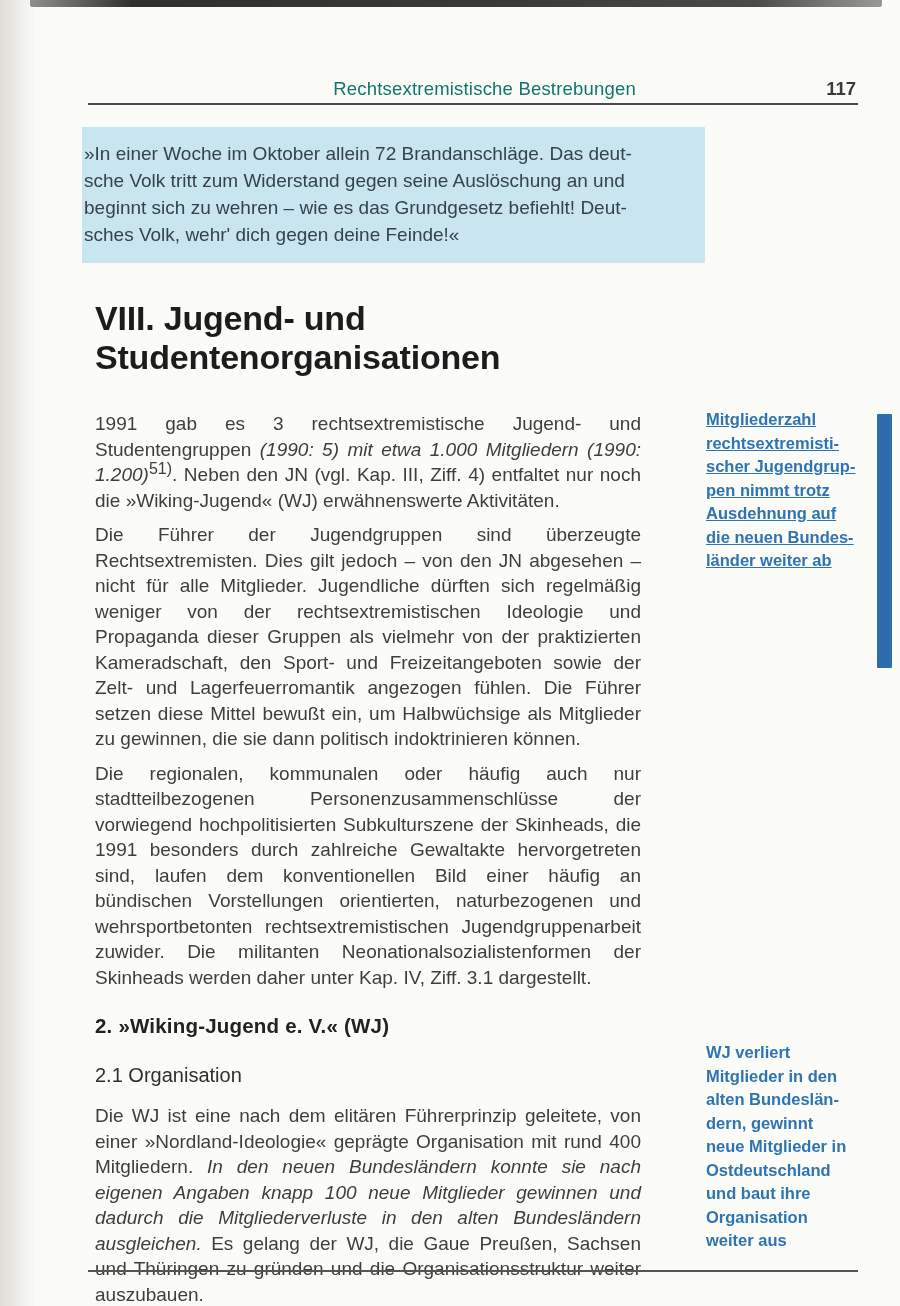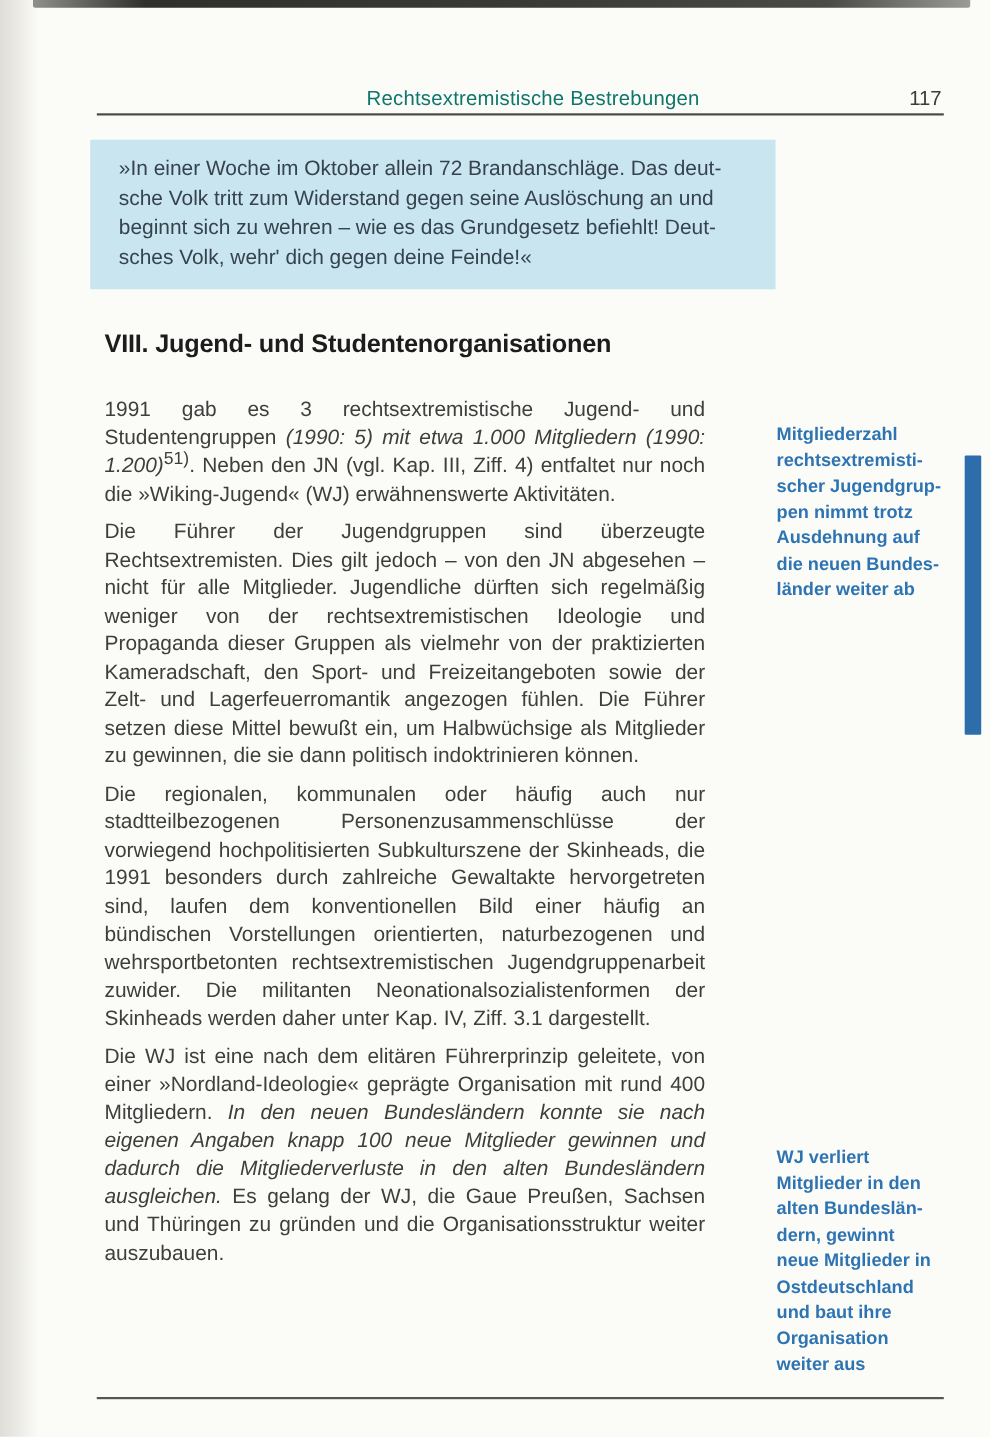--- a/index.html
+++ b/index.html
@@ -27,39 +27,39 @@
     position: absolute; left: 30px; top: 0; width: 852px; height: 7px;
     background: linear-gradient(to right, #8f8f8d, #2f2f2e 12%, #3a3a39 55%, #4a4a48 85%, #9a9a96);
     border-radius: 0 0 2px 2px;
   }
   .running-header {
     position: absolute; left: 90px; top: 78px; width: 546px;
     text-align: right; font-size: 18.5px; color: #0f766e; letter-spacing: 0.2px;
   }
   .page-number {
     position: absolute; right: 44px; top: 78px;
-    font-size: 18.5px; color: #3b3b3b;
+    font-size: 18.5px; color: #3b3b3b; font-weight: bold;
   }
   .header-rule {
     position: absolute; left: 88px; top: 103px; width: 770px; height: 2px;
     background: var(--rule);
   }
   .quote-block {
     position: absolute; left: 82px; top: 127px; width: 623px;
     background: var(--highlight);
-    padding: 13px 14px 15px 26px;
+    padding: 13px 14px 15px 2px;
     font-size: 19px; line-height: 27px; color: #36434c;
     white-space: pre-line;
   }
   .main-column {
     position: absolute; left: 95px; top: 299px; width: 546px;
     color: var(--ink);
   }
   .heading-main {
-    font-size: 23px; font-weight: bold; color: var(--ink_dark);
+    font-size: 34px; font-weight: bold; color: var(--ink_dark);
     letter-spacing: -0.2px; margin: 0 0 34px 0;
   }
   .heading-sub {
     font-size: 20px; font-weight: bold; color: #222;
     margin: 0 0 22px 0;
   }
   .heading-section2 {
     font-size: 20.5px; font-weight: bold; color: #222;
     margin: 24px 0 26px 0; letter-spacing: 0.2px;
   }
@@ -71,21 +71,21 @@
     font-size: 19px; line-height: 25.5px; text-align: justify;
     margin: 0 0 9px 0; color: var(--ink);
   }
   .body-par .italic { font-style: italic; }
   .body-par sup { font-size: 16px; line-height: 0; vertical-align: super; }
   .margin-note {
     position: absolute; left: 706px; width: 168px;
     font-size: 16.5px; font-weight: bold; line-height: 23.5px;
     color: var(--note_blue); white-space: pre-line;
   }
-  .margin-note.first  { top: 384px; }
+  .margin-note.first  { top: 408px; text-decoration: underline; }
   .margin-note.second { top: 1041px; }
   .accent-bar {
     position: absolute; left: 877px; top: 414px; width: 15px; height: 254px;
     background: var(--accent_blue);
     border-radius: 1px;
   }
   .footnote-rule {
     position: absolute; left: 88px; top: 1270px; width: 770px; height: 2px;
     background: #555;
   }
@@ -103,20 +103,22 @@
 <div class="quote-block">»In einer Woche im Oktober allein 72 Brandanschläge. Das deut-
 sche Volk tritt zum Widerstand gegen seine Auslöschung an und
 beginnt sich zu wehren – wie es das Grundgesetz befiehlt! Deut-
 sches Volk, wehr' dich gegen deine Feinde!«</div>
 
 <div class="main-column">
   <h1 class="heading-main">VIII. Jugend- und Studentenorganisationen</h1>
   <p class="body-par"><span>1991 gab es 3 rechtsextremistische Jugend- und Studentengruppen </span><span class="italic">(1990: 5) mit etwa 1.000 Mitgliedern (1990: 1.200)</span><sup>51)</sup><span>. Neben den JN (vgl. Kap. III, Ziff. 4) entfaltet nur noch die »Wiking-Jugend« (WJ) erwähnenswerte Aktivitäten.</span></p>
   <p class="body-par"><span>Die Führer der Jugendgruppen sind überzeugte Rechtsextremisten. Dies gilt jedoch – von den JN abgesehen – nicht für alle Mitglieder. Jugendliche dürften sich regelmäßig weniger von der rechtsextremistischen Ideologie und Propaganda dieser Gruppen als vielmehr von der praktizierten Kameradschaft, den Sport- und Freizeitangeboten sowie der Zelt- und Lagerfeuerromantik angezogen fühlen. Die Führer setzen diese Mittel bewußt ein, um Halbwüchsige als Mitglieder zu gewinnen, die sie dann politisch indoktrinieren können.</span></p>
   <p class="body-par"><span>Die regionalen, kommunalen oder häufig auch nur stadtteilbezogenen Personenzusammenschlüsse der vorwiegend hochpolitisierten Subkulturszene der Skinheads, die 1991 besonders durch zahlreiche Gewaltakte hervorgetreten sind, laufen dem konventionellen Bild einer häufig an bündischen Vorstellungen orientierten, naturbezogenen und wehrsportbetonten rechtsextremistischen Jugendgruppenarbeit zuwider. Die militanten Neonationalsozialistenformen der Skinheads werden daher unter Kap. IV, Ziff. 3.1 dargestellt.</span></p>
+  <h2 class="heading-section2">2. »Wiking-Jugend e. V.« (WJ)</h2>
+  <h3 class="heading-sub2">2.1 Organisation</h3>
   <p class="body-par"><span>Die WJ ist eine nach dem elitären Führerprinzip geleitete, von einer »Nordland-Ideologie« geprägte Organisation mit rund 400 Mitgliedern. </span><span class="italic">In den neuen Bundesländern konnte sie nach eigenen Angaben knapp 100 neue Mitglieder gewinnen und dadurch die Mitgliederverluste in den alten Bundesländern ausgleichen.</span><span> Es gelang der WJ, die Gaue Preußen, Sachsen und Thüringen zu gründen und die Organisationsstruktur weiter auszubauen.</span></p>
 </div>
 
 <div class="margin-note first">Mitgliederzahl
 rechtsextremisti-
 scher Jugendgrup-
 pen nimmt trotz
 Ausdehnung auf
 die neuen Bundes-
 länder weiter ab</div>

